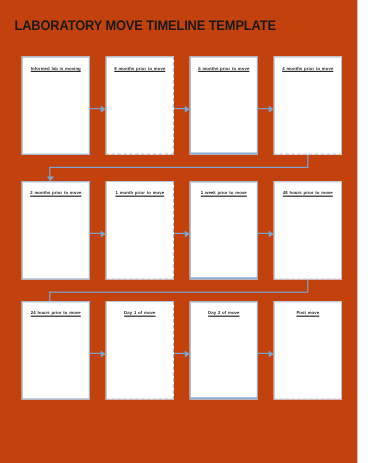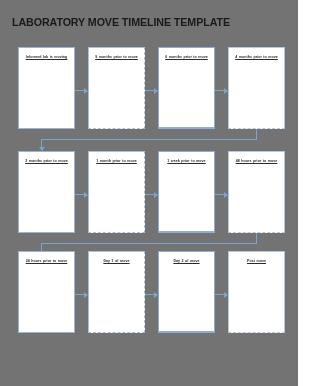--- a/index.html
+++ b/index.html
@@ -13,21 +13,21 @@
     position: relative;
     overflow: hidden;
     font-family: "Liberation Sans", sans-serif;
     -webkit-font-smoothing: none;
   }
 
   
   #page {
     position: absolute;
     inset: 0;
-    background: #737373;
+    background: #c2410c;
   }
 
   
   #page-title {
     position: absolute;
     left: 12px;
     top: 16px;
     font-family: "Liberation Sans", sans-serif;
     font-size: 11.5px;
     font-weight: 700;

